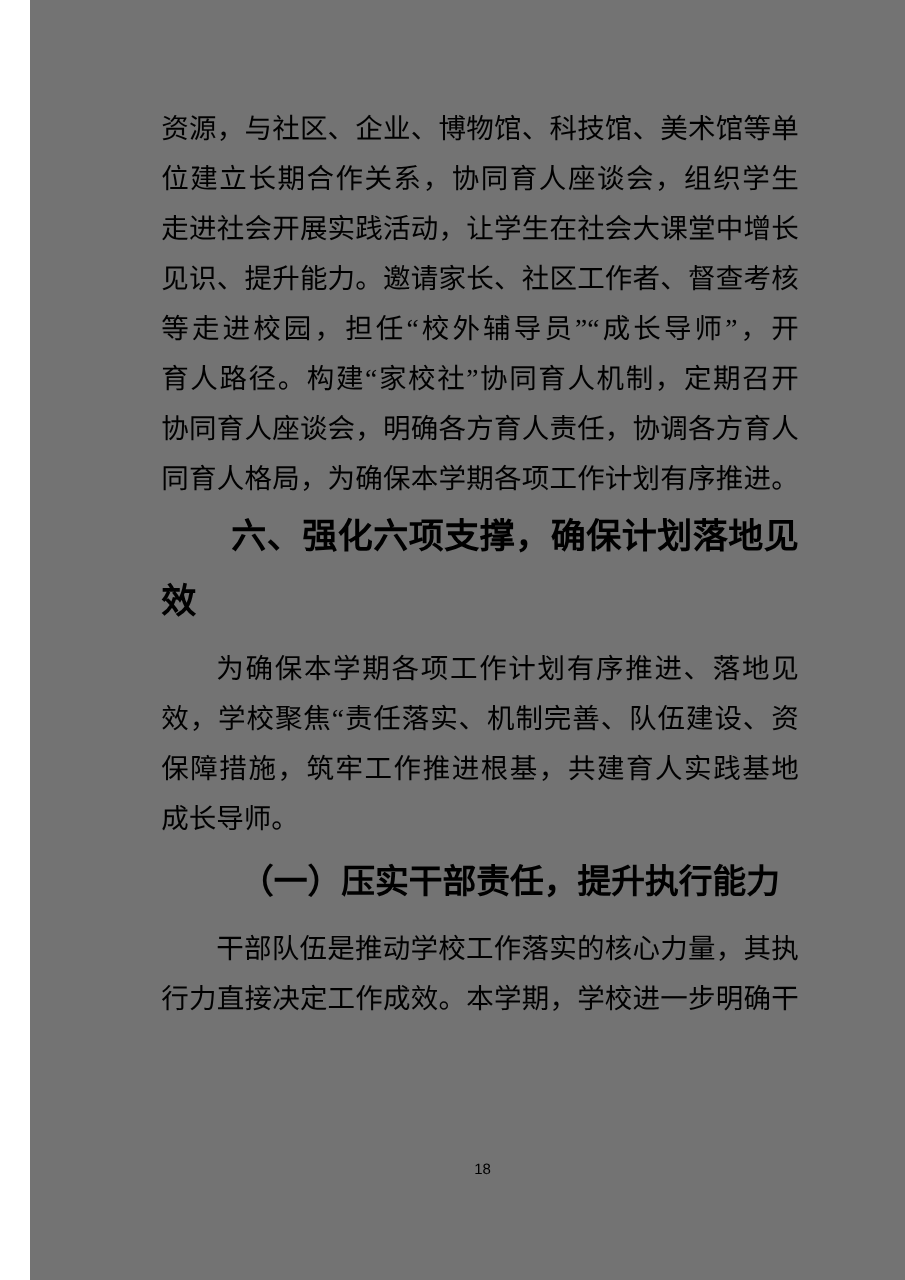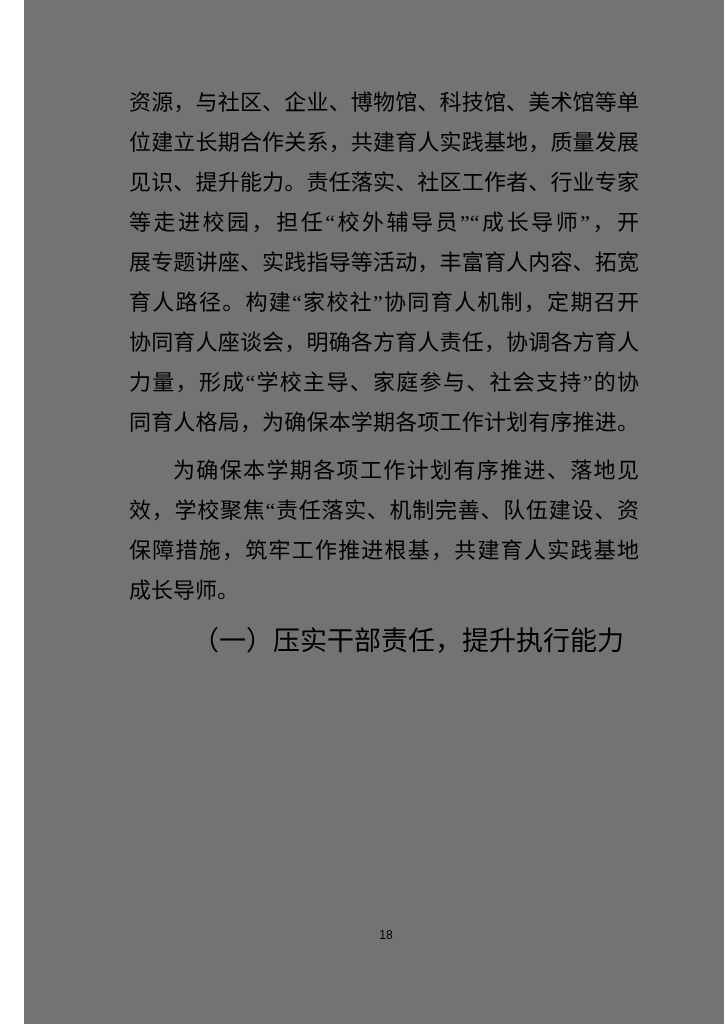--- a/index.html
+++ b/index.html
@@ -58,21 +58,21 @@
   .para-2 { margin-top: 8px; }
 
   
   .subheading {
     margin-top: 10px;
     padding-left: 48px;
     font-size: 27px;
     line-height: 40px;
     height: 40px;
     text-align: center;
-    font-weight: 400;
+    font-weight: 700;
     white-space: nowrap;
   }
 
   .para-3 { margin-top: 14px; }
 
   .page-number {
     position: absolute;
     left: 0;
     top: 928px;
     width: 724px;
@@ -84,37 +84,44 @@
   }
 </style>
 </head>
 <body>
 
 <div class="page">
   <div class="content">
 
     <div class="para para-1">
         <div class="line">资源，与社区、企业、博物馆、科技馆、美术馆等单</div>
-        <div class="line">位建立长期合作关系，共建育人实践基地，质量发展</div>
-        <div class="line">见识、提升能力。责任落实、社区工作者、行业专家</div>
+        <div class="line">位建立长期合作关系，协同育人座谈会，组织学生</div>
+        <div class="line">走进社会开展实践活动，让学生在社会大课堂中增长</div>
+        <div class="line">见识、提升能力。邀请家长、社区工作者、督查考核</div>
         <div class="line">等走进校园，担任“校外辅导员”“成长导师”，开</div>
-        <div class="line">展专题讲座、实践指导等活动，丰富育人内容、拓宽</div>
         <div class="line">育人路径。构建“家校社”协同育人机制，定期召开</div>
         <div class="line">协同育人座谈会，明确各方育人责任，协调各方育人</div>
-        <div class="line">力量，形成“学校主导、家庭参与、社会支持”的协</div>
         <div class="line">同育人格局，为确保本学期各项工作计划有序推进。</div>
       </div>
 
+    <div class="heading">
+        <div class="line">六、强化六项支撑，确保计划落地见</div>
+        <div class="line">效</div>
+      </div>
 
     <div class="para para-2 indent-first left-last">
         <div class="line">为确保本学期各项工作计划有序推进、落地见</div>
         <div class="line">效，学校聚焦“责任落实、机制完善、队伍建设、资</div>
         <div class="line">保障措施，筑牢工作推进根基，共建育人实践基地</div>
         <div class="line">成长导师。</div>
       </div>
 
     <div class="subheading">（一）压实干部责任，提升执行能力</div>
 
+    <div class="para para-3 indent-first">
+        <div class="line">干部队伍是推动学校工作落实的核心力量，其执</div>
+        <div class="line">行力直接决定工作成效。本学期，学校进一步明确干</div>
+      </div>
 
   </div>
 
   <div class="page-number">18</div>
 </div>
 
 </body></html>

